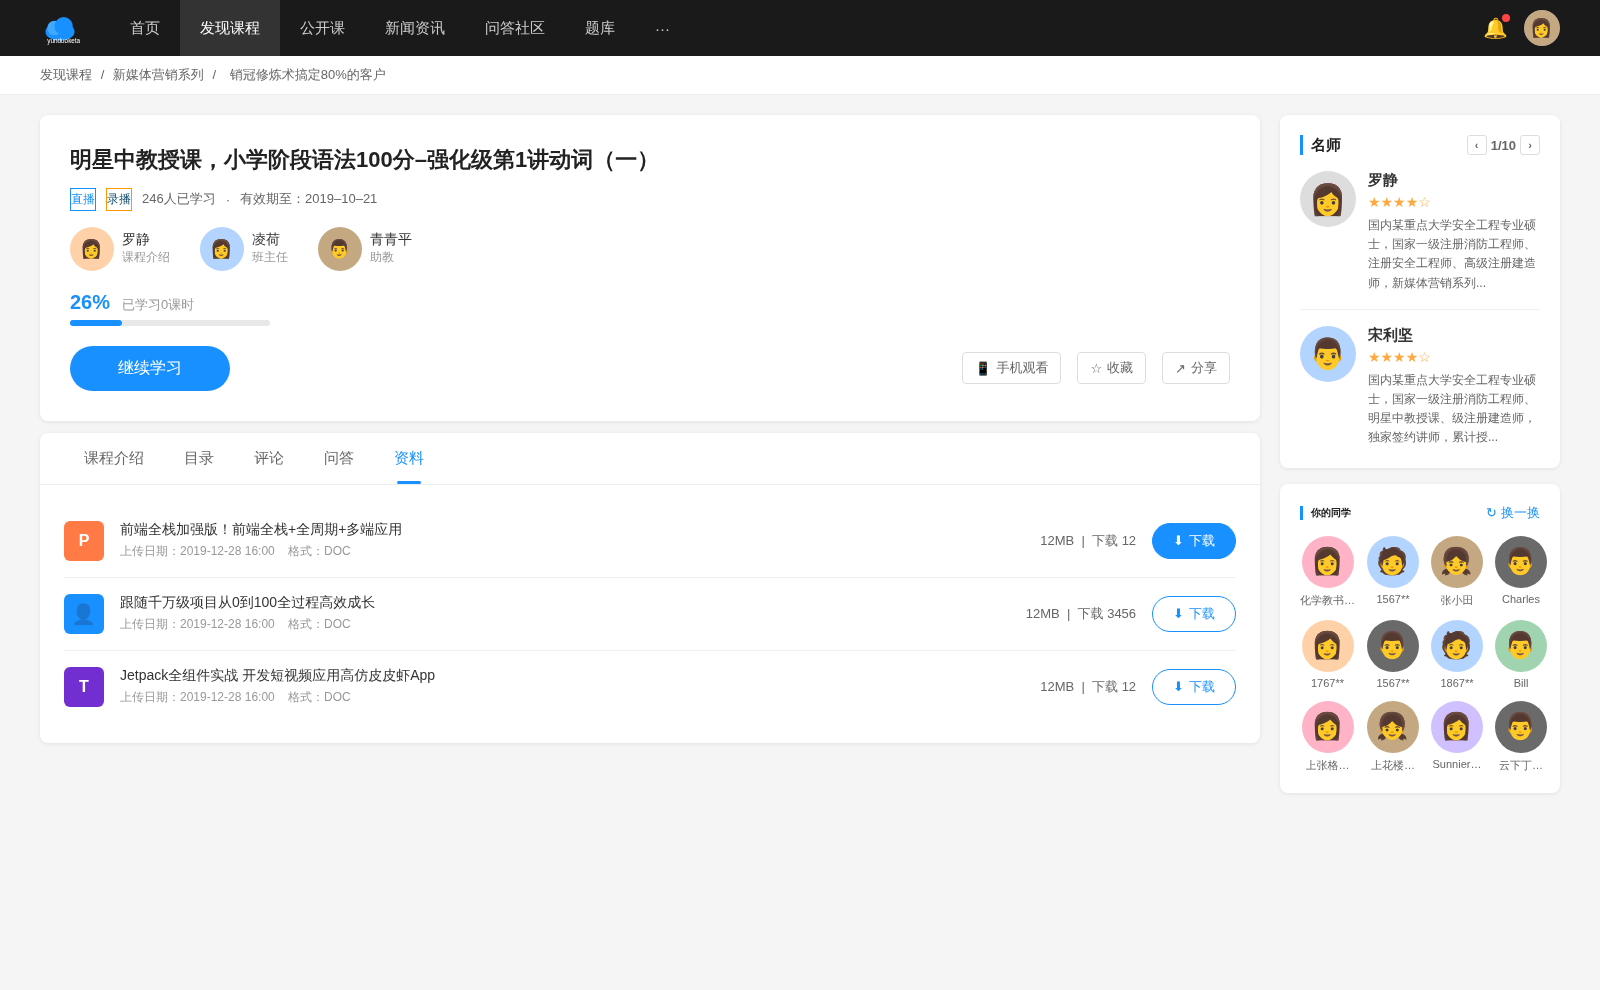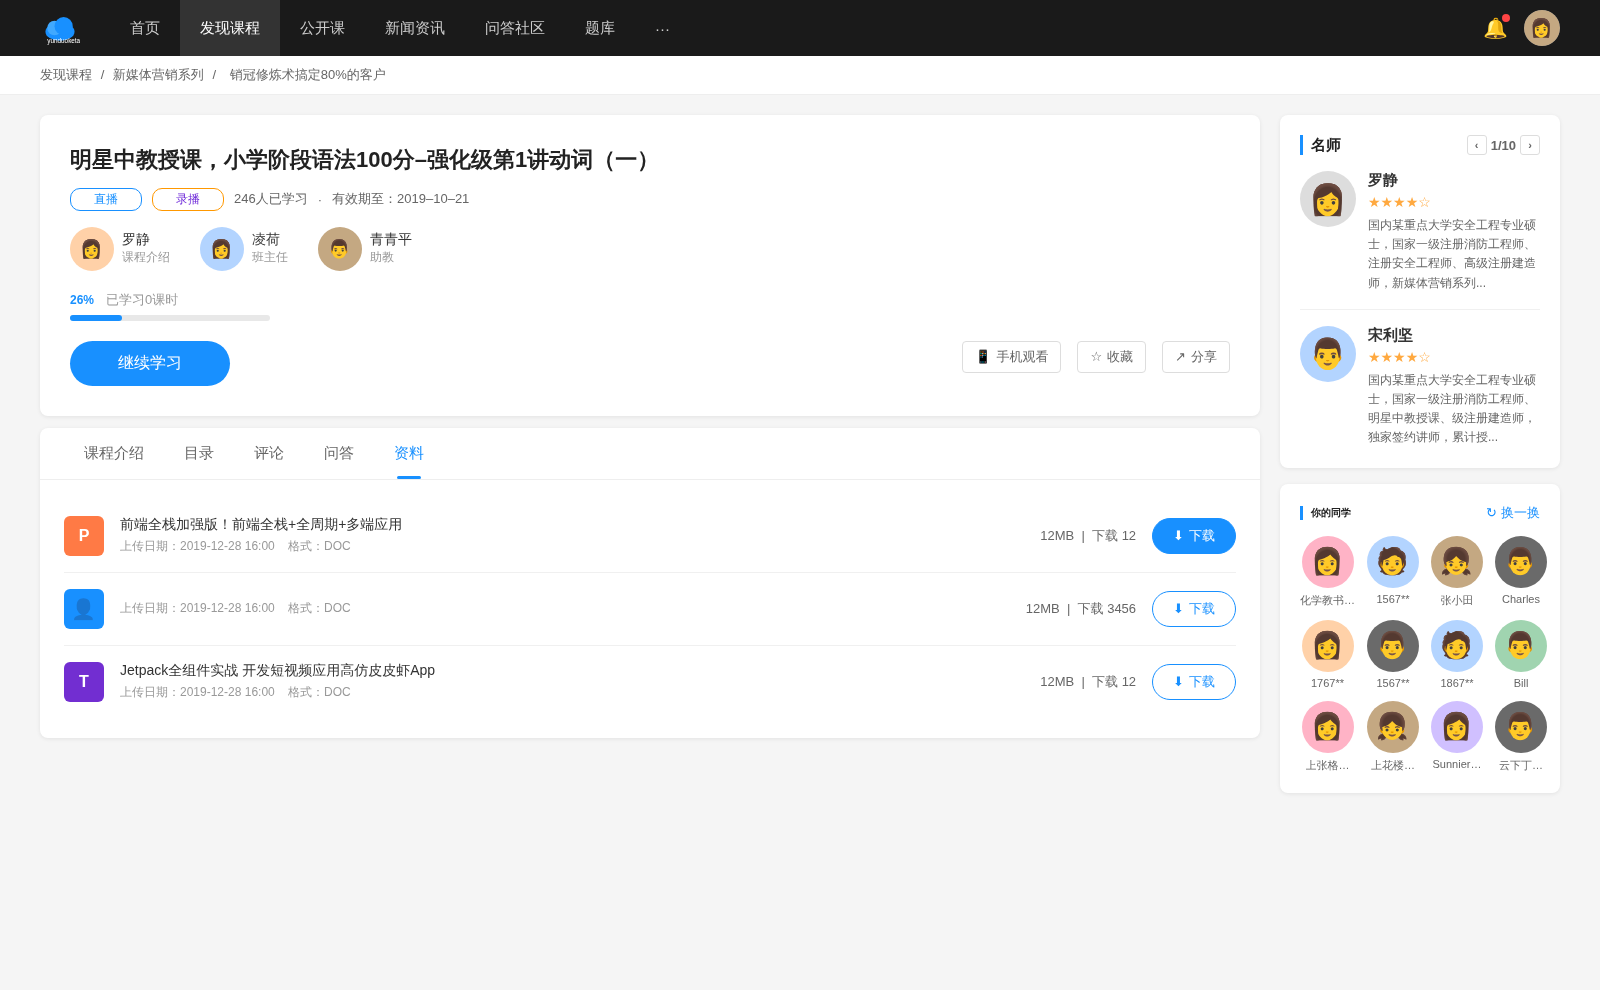--- a/index.html
+++ b/index.html
@@ -25,40 +25,40 @@
     
     .main-container { display: flex; gap: 20px; padding: 20px 40px; max-width: 1600px; }
 
     
     .content-left { flex: 1; }
 
     
     .course-header-card { background: #fff; border-radius: 8px; padding: 30px; margin-bottom: 12px; box-shadow: 0 1px 4px rgba(0,0,0,0.08); }
     .course-title { font-size: 22px; font-weight: bold; color: #222; margin-bottom: 12px; line-height: 1.4; }
     .course-meta { display: flex; align-items: center; gap: 10px; margin-bottom: 16px; font-size: 13px; color: #666; }
-    .badge { padding: 2px 23px; border-radius: 10px; font-size: 12px; }
+    .badge { padding: 2px 0; border-radius: 0; font-size: 12px; }
     .badge-live { border: 1px solid #1890ff; color: #1890ff; }
-    .badge-record { border: 1px solid #ff9800; color: #6d28d9; }
+    .badge-record { border: 1px solid #ff9800; color: #0c4a6e; }
     .teachers { display: flex; gap: 30px; margin-bottom: 20px; }
     .teacher-item { display: flex; align-items: center; gap: 8px; }
     .teacher-avatar { width: 44px; height: 44px; border-radius: 50%; background: #ddd; overflow: hidden; }
     .teacher-avatar-inner { width: 100%; height: 100%; display: flex; align-items: center; justify-content: center; font-size: 18px; }
     .teacher-info { display: flex; flex-direction: column; }
     .teacher-name { font-size: 14px; color: #333; font-weight: 500; }
     .teacher-role { font-size: 12px; color: #999; }
 
     
     .progress-section { margin-bottom: 20px; }
-    .progress-label { color: #1890ff; font-size: 12px; font-weight: bold; margin-bottom: 4px; }
+    .progress-label { color: #1890ff; font-size: 20px; font-weight: bold; margin-bottom: 4px; }
     .progress-sub { color: #999; font-size: 13px; margin-left: 8px; }
     .progress-bar-wrap { width: 200px; height: 6px; background: #e8e8e8; border-radius: 3px; margin-top: 6px; }
     .progress-bar-fill { height: 100%; background: #1890ff; border-radius: 3px; }
 
     
-    .action-row { display: flex; align-items: flex-start; gap: 20px; }
+    .action-row { display: flex; align-items: center; gap: 20px; }
     .btn-continue { background: #1890ff; color: #fff; border: none; border-radius: 24px; padding: 12px 48px; font-size: 16px; cursor: pointer; font-weight: 500; }
     .action-btns { margin-left: auto; display: flex; gap: 16px; }
     .action-btn { display: flex; align-items: center; gap: 5px; color: #666; cursor: pointer; font-size: 13px; padding: 6px 12px; border: 1px solid #ddd; border-radius: 4px; background: #fff; }
 
     
     .tabs-card { background: #fff; border-radius: 8px; box-shadow: 0 1px 4px rgba(0,0,0,0.08); }
     .tabs-header { display: flex; border-bottom: 1px solid #eee; padding: 0 24px; }
     .tab-item { padding: 16px 20px; cursor: pointer; color: #666; font-size: 15px; position: relative; }
     .tab-item.active { color: #1890ff; }
     .tab-item.active::after { content: ''; position: absolute; bottom: 0; left: 50%; transform: translateX(-50%); width: 24px; height: 3px; background: #1890ff; border-radius: 2px; }
@@ -237,20 +237,21 @@
           </div>
           <button class="btn-download-filled">
             <span>⬇</span>
             <span>下载</span>
           </button>
         </div>
 
         <div class="resource-item">
           <div class="resource-icon blue" style="font-size:20px;">👤</div>
           <div class="resource-info">
+            <div class="resource-name">跟随千万级项目从0到100全过程高效成长</div>
             <div class="resource-meta">
               <span>上传日期：2019-12-28  16:00</span>
               &nbsp;&nbsp;
               <span>格式：DOC</span>
             </div>
           </div>
           <div class="resource-stats">
             <span>12MB</span>
             &nbsp;|&nbsp;
             <span>下载 3456</span>

